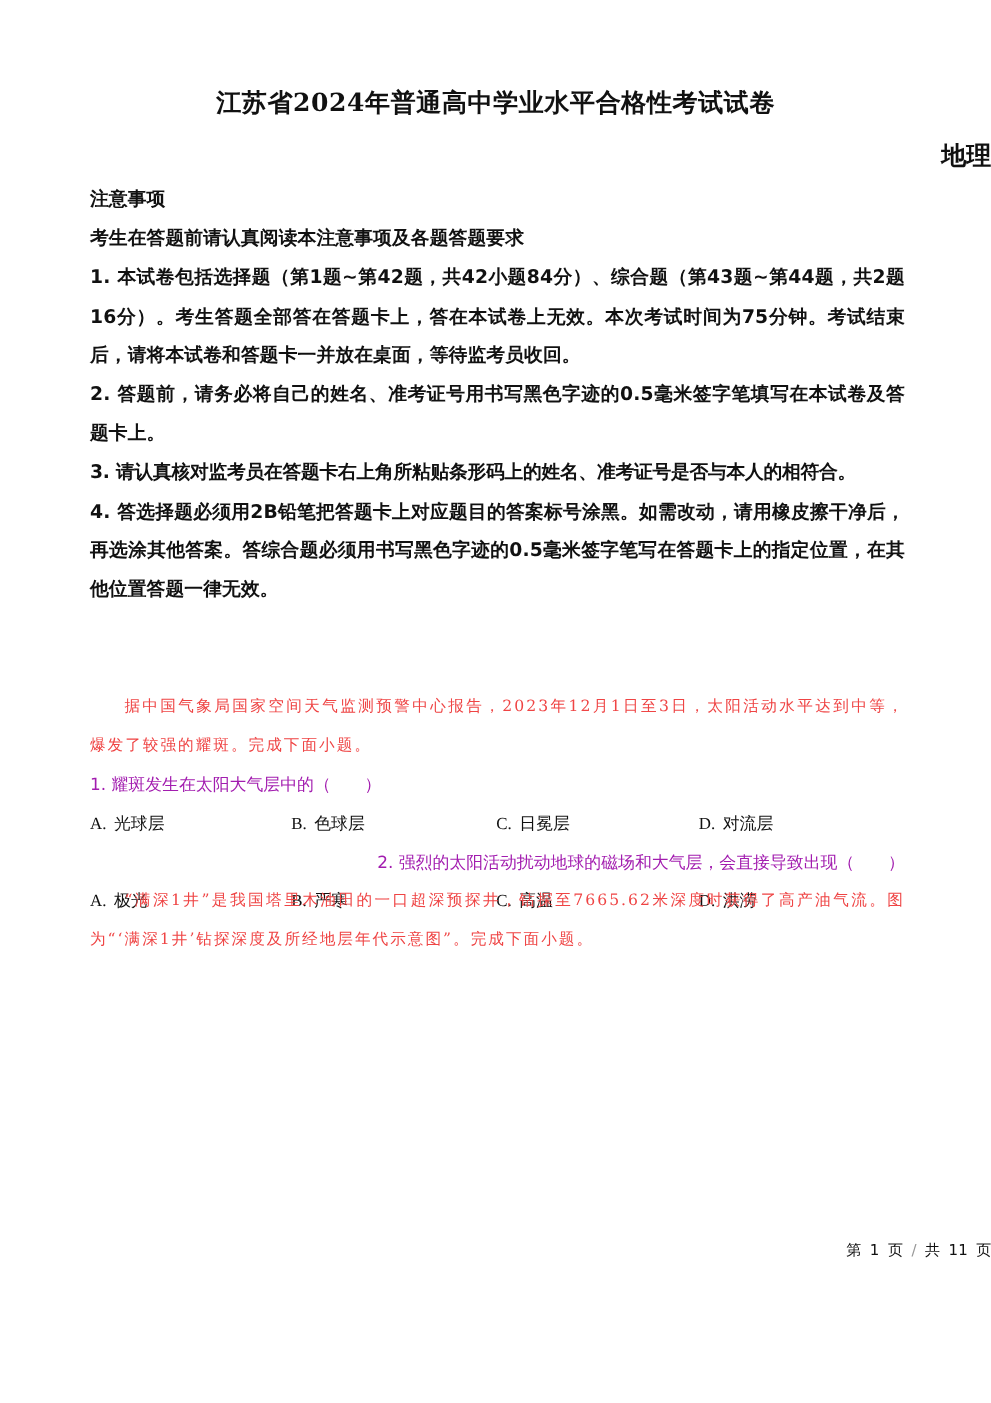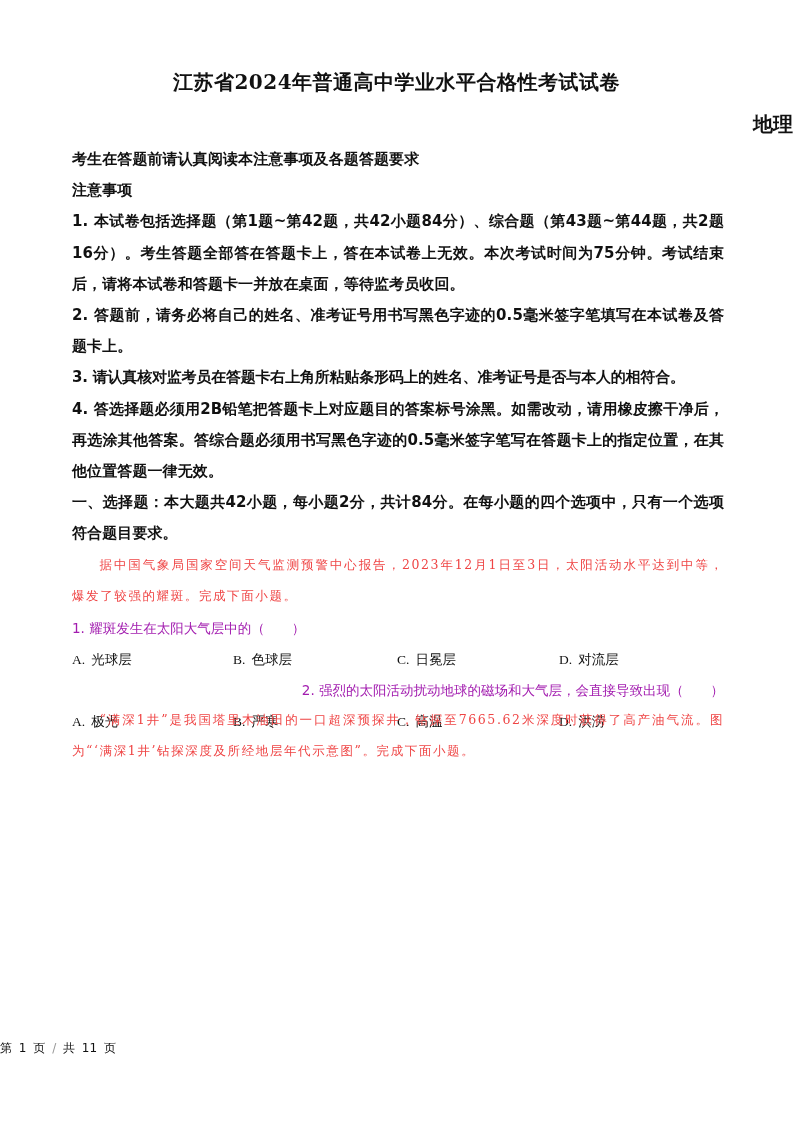--- a/index.html
+++ b/index.html
@@ -103,46 +103,45 @@
     .opt-b { left: 161px; }
     .opt-c { left: 325px; }
     .opt-d { left: 487px; }
     .q1 { top: 618px; }
     .q1opts { top: 649px; }
     .q2 { top: 680px; text-align: right; }
     .q2opts { top: 711px; }
     .footer {
       position: absolute;
       left: 0; width: 793px;
-      top: 1040px;
-      text-align: left;
+      top: 992px;
+      text-align: right;
       font-size: 12px;
       line-height: 16px;
       color: #111111;
       font-family: "DejaVu Sans", "Liberation Sans", sans-serif;
       word-spacing: 3px;
     }
     .footer .sep { color: #999999; }
   </style>
 </head>
 <body>
 
 <div class="page">
 
   <div class="title">江苏省2024年普通高中学业水平合格性考试试卷</div>
   <div class="subject">地理</div>
 
   <div class="notes">
+    <p>注意事项</p>
     <p>考生在答题前请认真阅读本注意事项及各题答题要求</p>
-    <p>注意事项</p>
     <p>1. 本试卷包括选择题（第1题~第42题，共42小题84分）、综合题（第43题~第44题，共2题16分）。考生答题全部答在答题卡上，答在本试卷上无效。本次考试时间为75分钟。考试结束后，请将本试卷和答题卡一并放在桌面，等待监考员收回。</p>
     <p>2. 答题前，请务必将自己的姓名、准考证号用书写黑色字迹的0.5毫米签字笔填写在本试卷及答题卡上。</p>
     <p style="letter-spacing:-0.2px;">3. 请认真核对监考员在答题卡右上角所粘贴条形码上的姓名、准考证号是否与本人的相符合。</p>
     <p>4. 答选择题必须用2B铅笔把答题卡上对应题目的答案标号涂黑。如需改动，请用橡皮擦干净后，再选涂其他答案。答综合题必须用书写黑色字迹的0.5毫米签字笔写在答题卡上的指定位置，在其他位置答题一律无效。</p>
-    <p>一、选择题：本大题共42小题，每小题2分，共计84分。在每小题的四个选项中，只有一个选项符合题目要求。</p>
   </div>
 
   <div class="passage passage1">
     <p>据中国气象局国家空间天气监测预警中心报告，2023年12月1日至3日，太阳活动水平达到中等，爆发了较强的耀斑。完成下面小题。</p>
   </div>
 
   <div class="question q1">1. 耀斑发生在太阳大气层中的（　　）</div>
   <div class="options q1opts">
     <span class="opt opt-a"><span class="letter">A.</span><span>光球层</span></span>
     <span class="opt opt-b"><span class="letter">B.</span><span>色球层</span></span>

